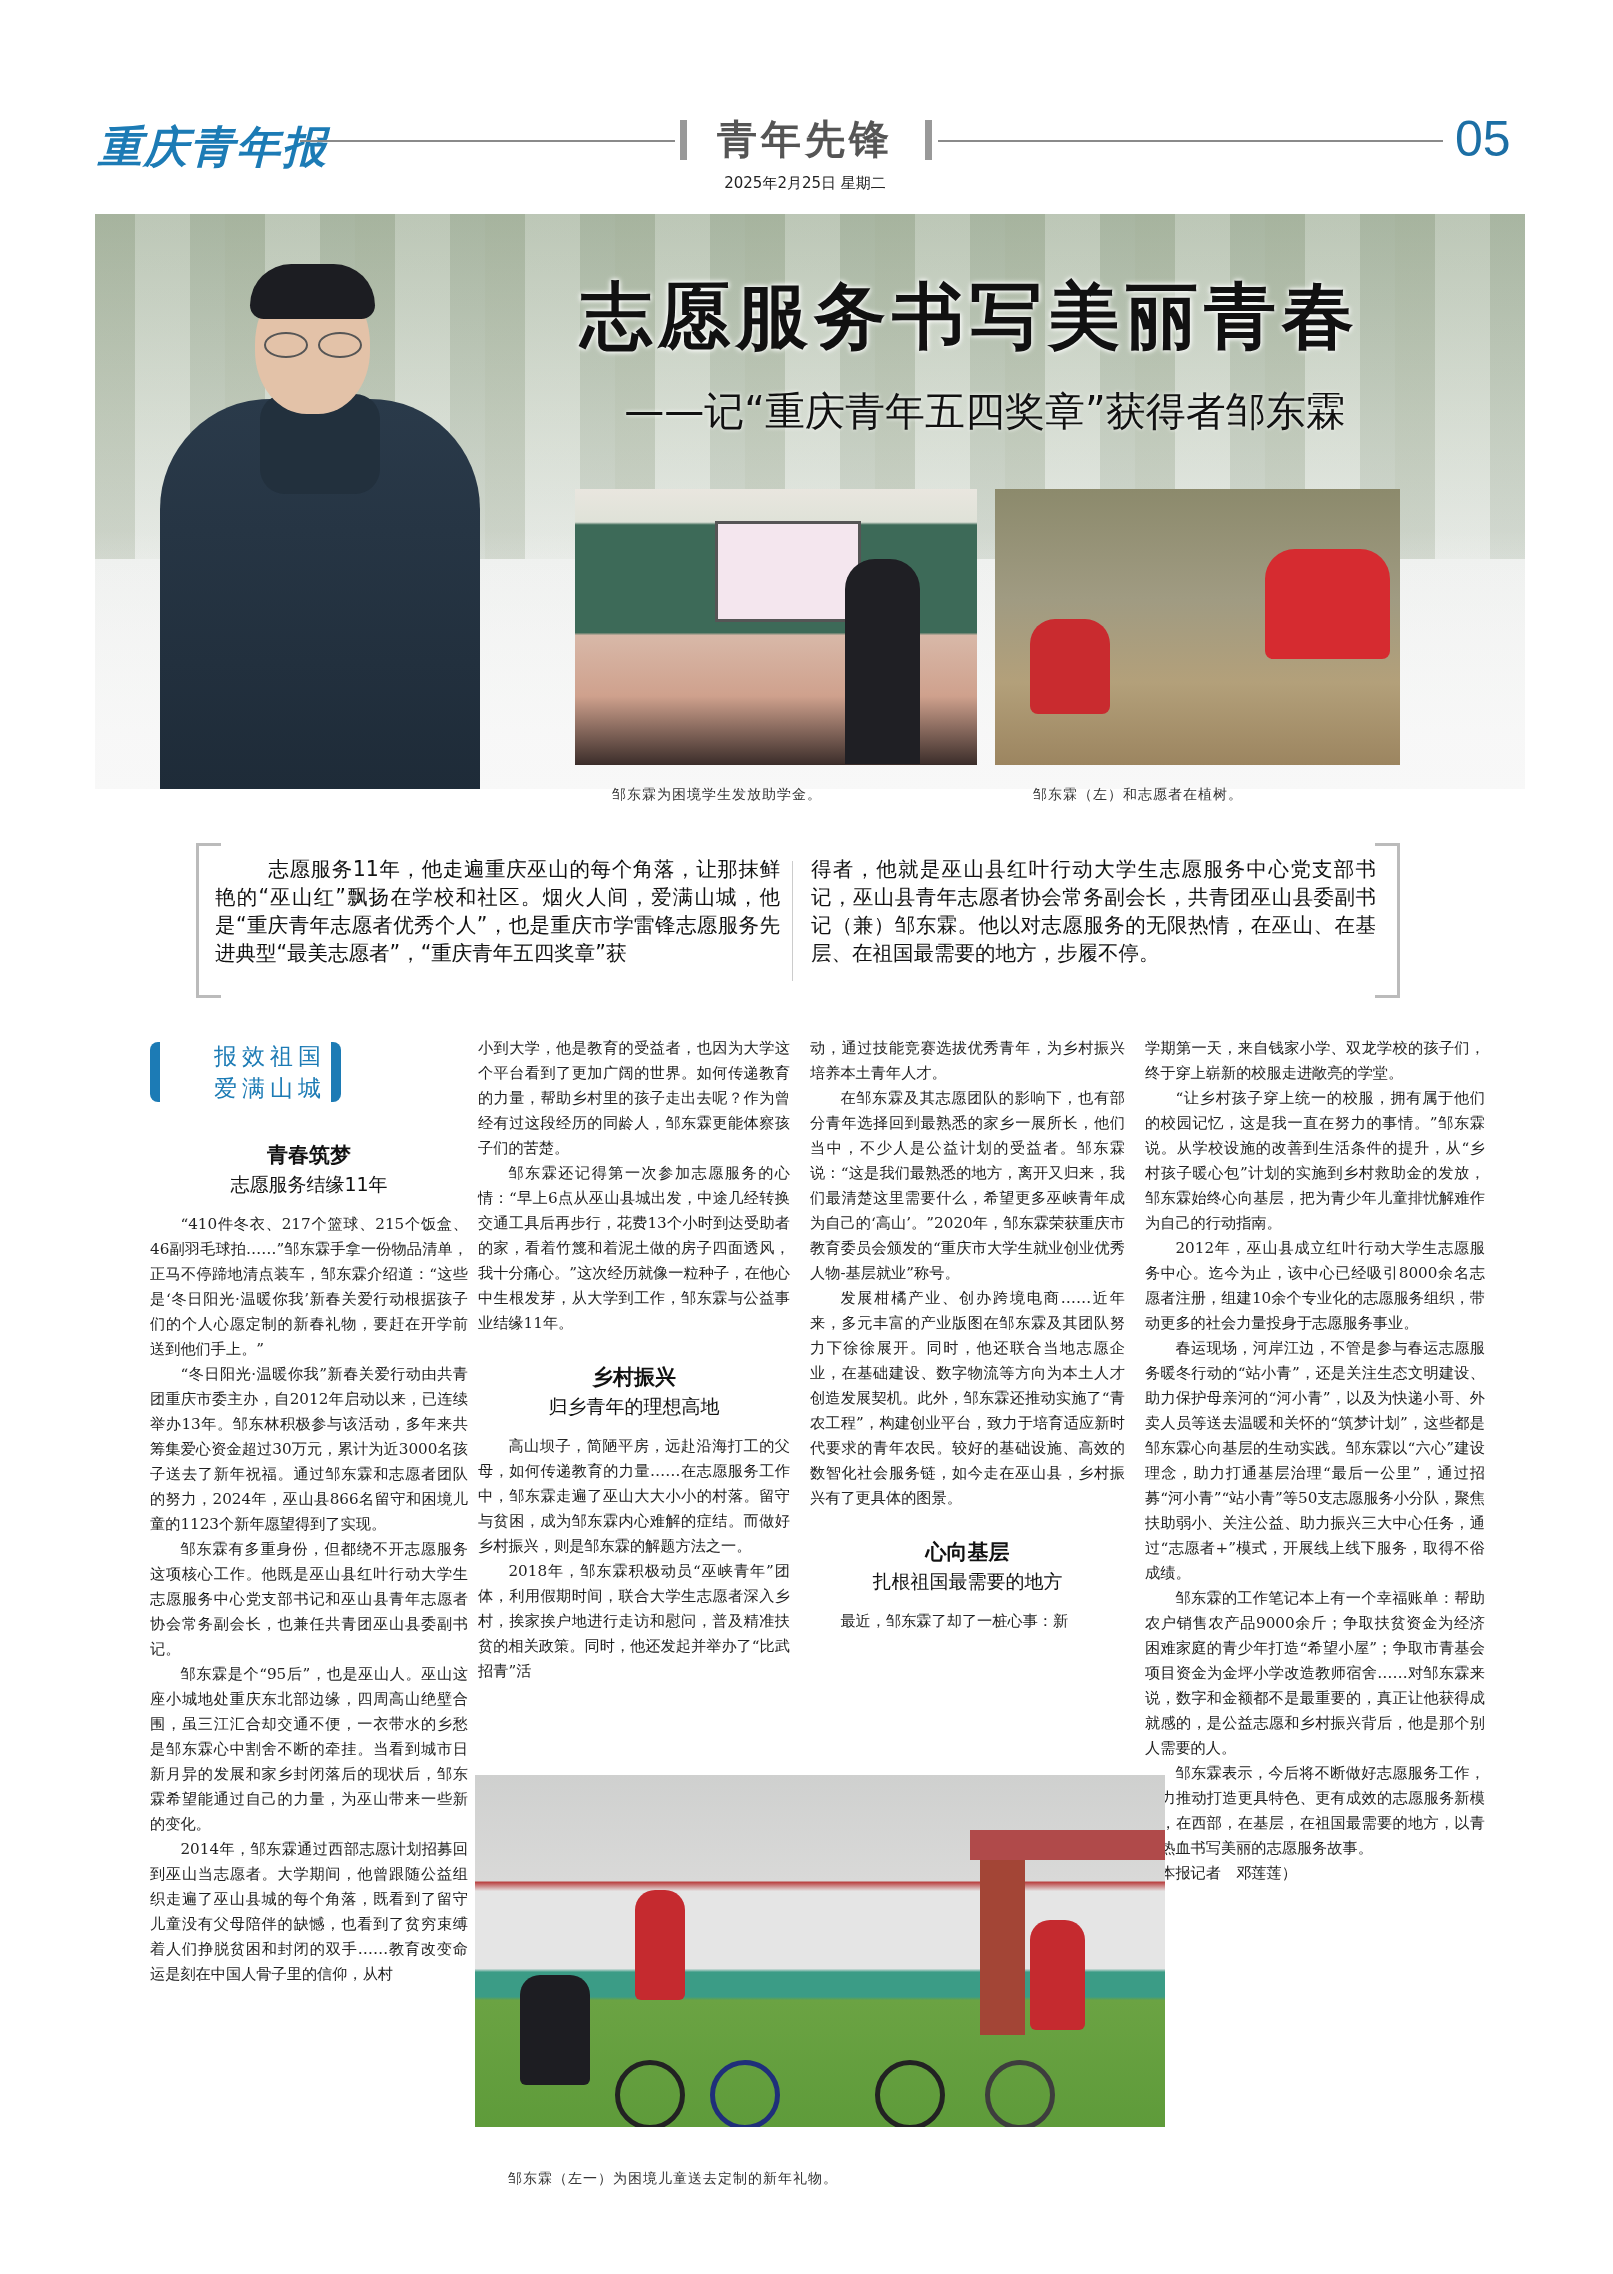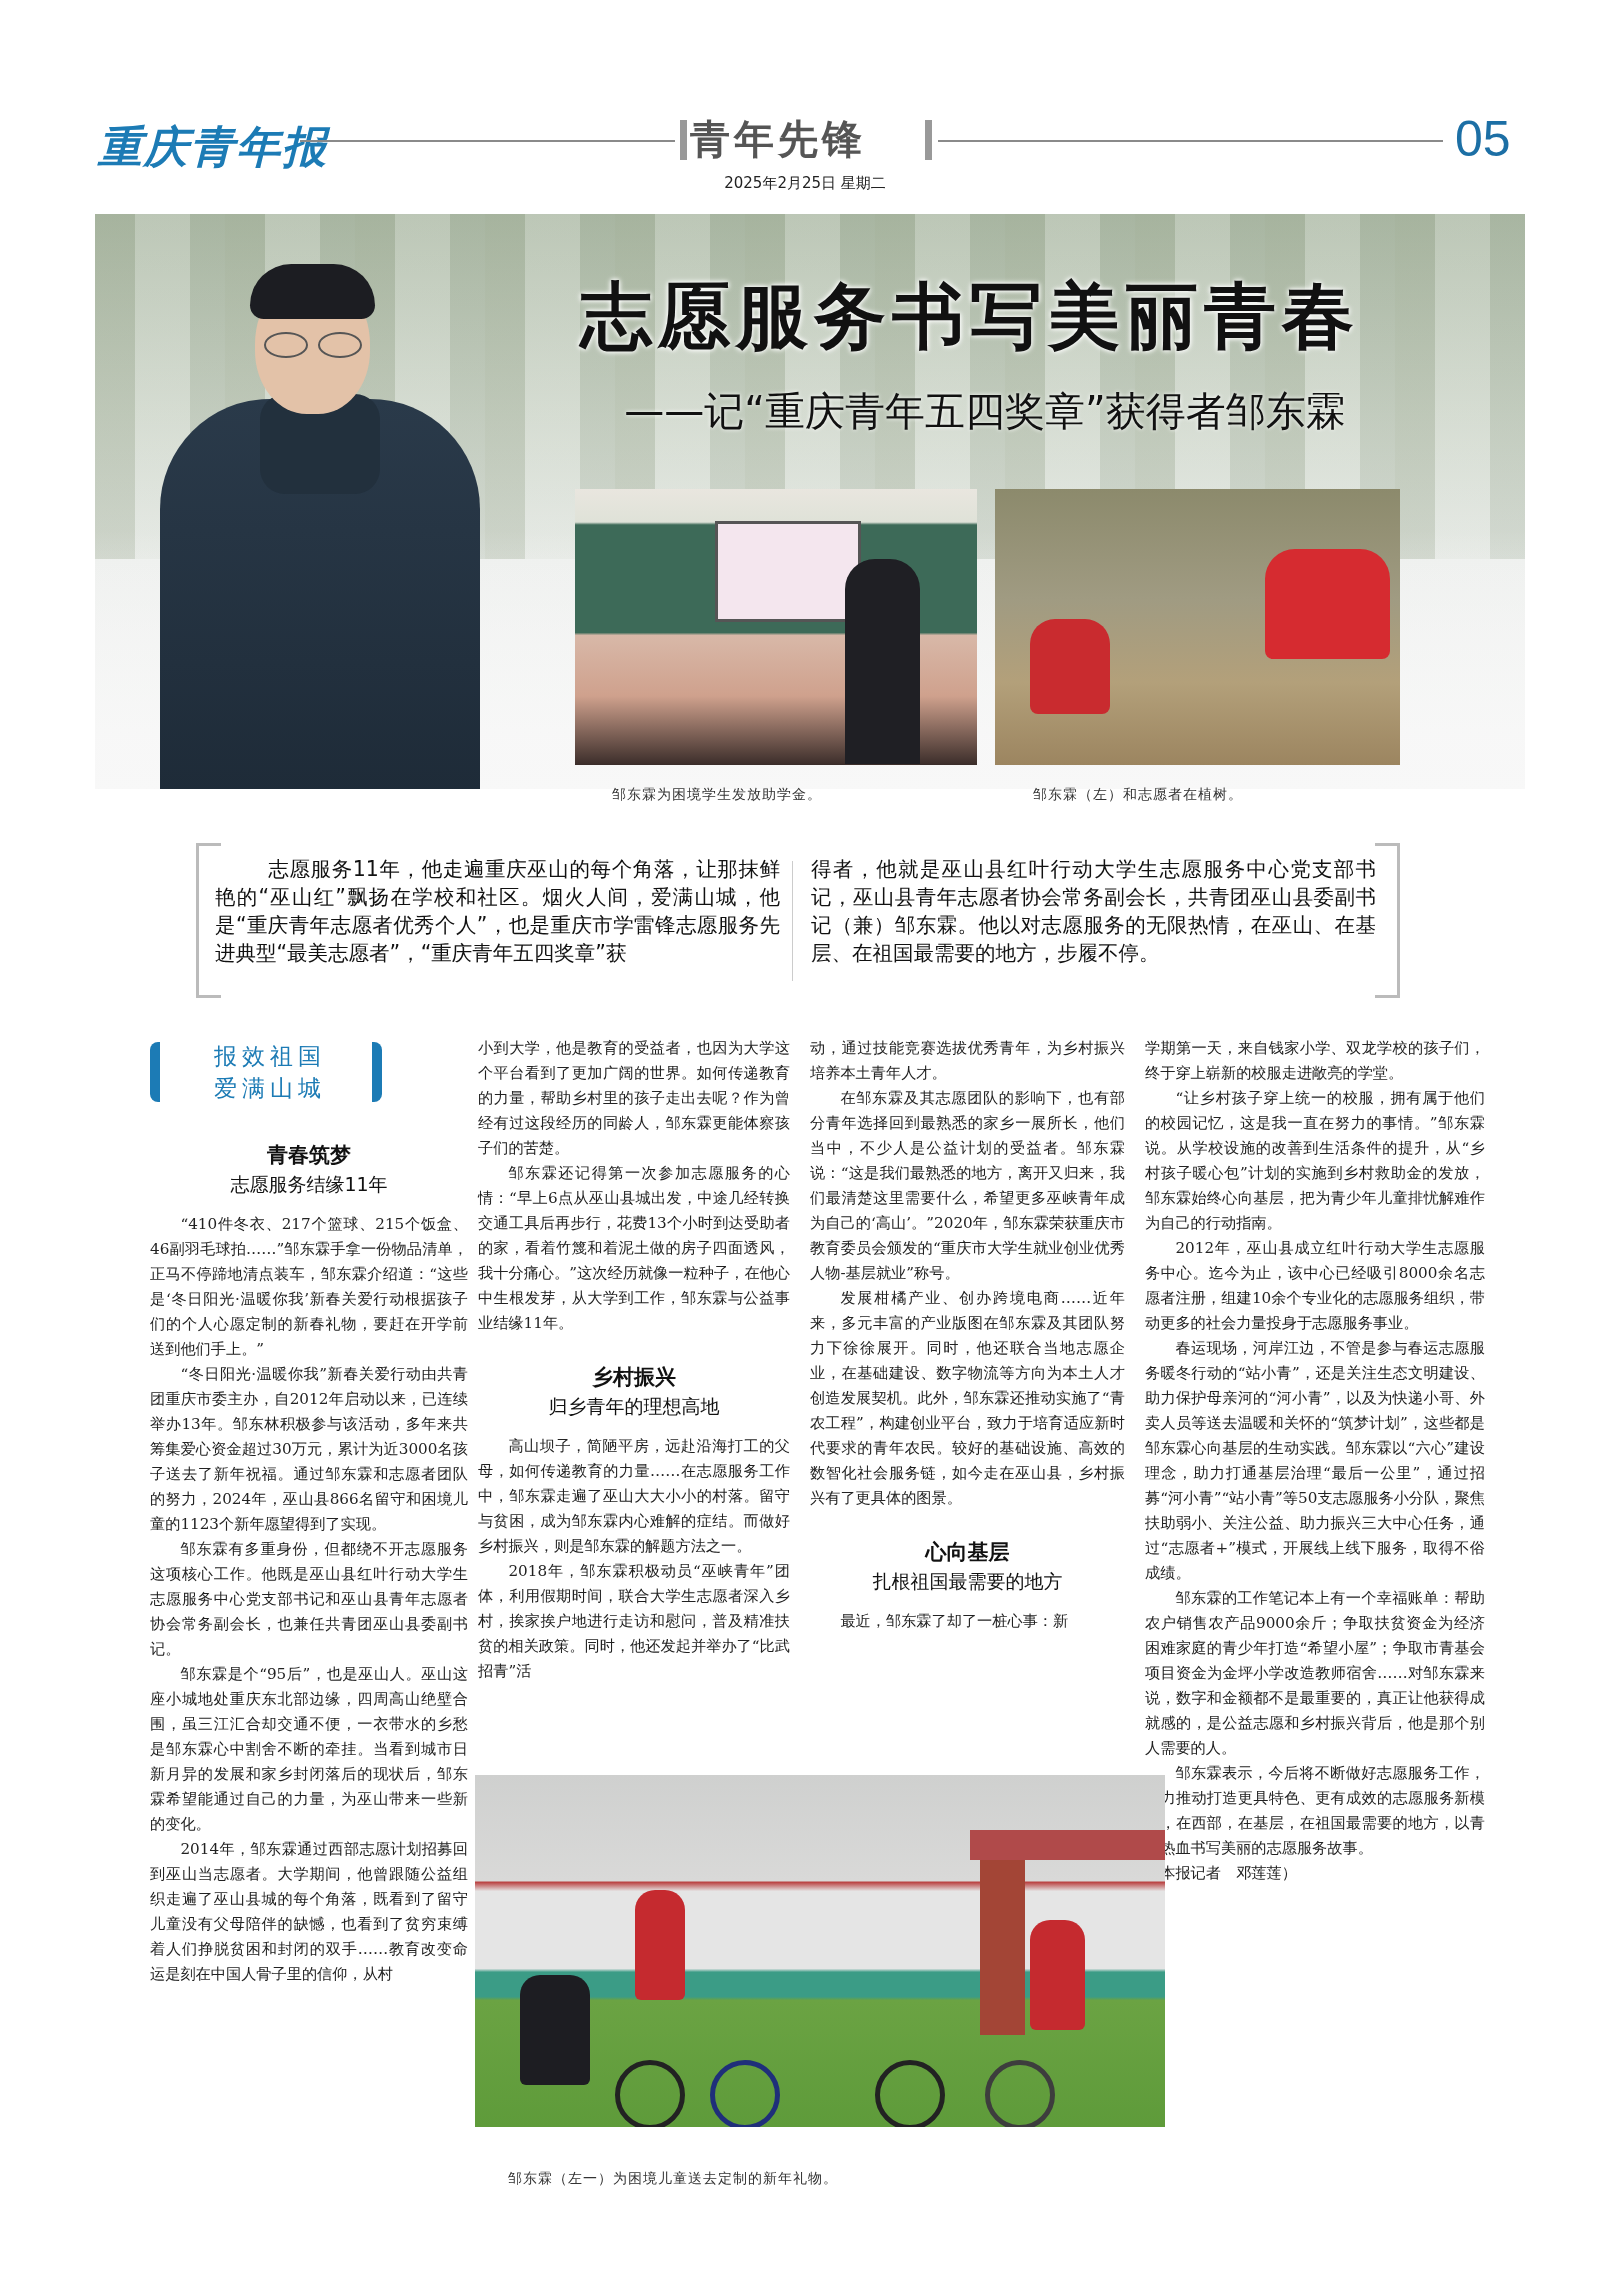--- a/index.html
+++ b/index.html
@@ -1,21 +1,21 @@
 <!DOCTYPE html>
 <html><head>
 <meta charset="utf-8">
 <style>
   html,body{margin:0;padding:0;background:#fff;}
   body{width:1613px;height:2274px;position:relative;overflow:hidden;font-family:"DejaVu Sans","Liberation Sans",sans-serif;color:#1a1a1a;}
   .abs{position:absolute;}
   
   .masthead{left:98px;top:118px;font-family:"DejaVu Serif",serif;font-style:italic;font-size:44px;color:#1c7bb5;letter-spacing:2px;font-weight:bold;}
   .hline{height:2px;background:#8a8a8a;top:140px;}
-  .section-title{left:690px;top:112px;width:230px;text-align:left;font-size:40px;font-weight:bold;color:#555;letter-spacing:4px;}
+  .section-title{left:690px;top:112px;width:230px;text-align:center;font-size:40px;font-weight:bold;color:#555;letter-spacing:4px;}
   .bar{width:7px;height:40px;background:#999;top:120px;}
   .pageno{left:1455px;top:110px;font-size:50px;color:#1c6fa5;font-family:"Liberation Sans",sans-serif;}
   .dateline{left:690px;top:174px;width:230px;text-align:center;font-size:15px;color:#222;}
   
   .hero{left:95px;top:214px;width:1430px;height:575px;background:linear-gradient(180deg,#b9c4b3 0%,#d9dfd6 35%,#eef0ee 60%,#f6f6f6 100%);overflow:hidden;}
   .hero-bg-trees{position:absolute;left:0;top:0;width:100%;height:60%;background:repeating-linear-gradient(90deg,rgba(110,130,95,.25) 0 40px,rgba(200,210,195,.2) 40px 95px,rgba(90,115,80,.18) 95px 130px);}
   .hero-fade{position:absolute;left:0;bottom:0;width:100%;height:45%;background:linear-gradient(180deg,rgba(255,255,255,0),rgba(248,248,248,.95));}
   .portrait{left:45px;top:0;width:395px;height:575px;}
   .portrait .head{position:absolute;left:115px;top:60px;width:115px;height:140px;border-radius:50% 50% 45% 45%;background:#e3c2a8;}
   .portrait .hair{position:absolute;left:110px;top:50px;width:125px;height:55px;border-radius:60px 60px 20px 20px;background:#1c1d22;}
@@ -42,21 +42,21 @@
   .sum-col{position:absolute;top:12px;width:565px;font-size:20.5px;line-height:28px;text-align:justify;color:#111;}
   .sum-col.left{left:16px;} .sum-col.right{left:612px;}
   .sum-div{position:absolute;left:593px;top:18px;width:1px;height:120px;background:#ccc;}
   
   .col{font-family:"DejaVu Serif",serif;font-size:15.2px;line-height:25px;text-align:justify;color:#222;}
   .col p{margin:0;text-indent:2em;}
   .col p.noindent{text-indent:0;}
   .sechead{text-align:center;margin:26px 0 14px 0;}
   .sechead .h1{font-family:"DejaVu Serif",serif;font-weight:bold;font-size:21px;color:#111;line-height:30px;}
   .sechead .h2{font-family:"DejaVu Sans",sans-serif;font-size:19px;color:#111;line-height:28px;}
-  .rubric{left:150px;top:1040px;width:232px;height:66px;}
+  .rubric{left:150px;top:1040px;width:191px;height:66px;}
   .rubric .br{position:absolute;top:2px;width:10px;height:60px;background:#1c7bb5;}
   .rubric .br.l{left:0;border-radius:8px 0 0 8px;} .rubric .br.r{right:0;border-radius:0 8px 8px 0;}
   .rubric .txt{position:absolute;left:20px;top:0;width:200px;text-align:center;font-size:23px;line-height:32px;color:#1c7bb5;letter-spacing:5px;}
   .byline{text-align:left;font-family:"DejaVu Sans",sans-serif;}
   
   .photo3{left:475px;top:1775px;width:690px;height:352px;background:linear-gradient(180deg,#cfd0cf 0%,#d9d9d8 30%,#b44 30.5%,#e5e5e5 33%,#e5e5e5 55%,#3b9c86 56%,#3b9c86 63%,#6ba343 64%,#5e9b3a 100%);}
   .photo3 .roof{position:absolute;left:495px;top:55px;width:195px;height:30px;background:#b04a4a;}
   .photo3 .pillar{position:absolute;left:505px;top:85px;width:45px;height:175px;background:#a34536;}
   .photo3 .person{position:absolute;background:#c52a2f;border-radius:20px 20px 6px 6px;}
   .photo3 .bike{position:absolute;border:5px solid #222;border-radius:50%;}

